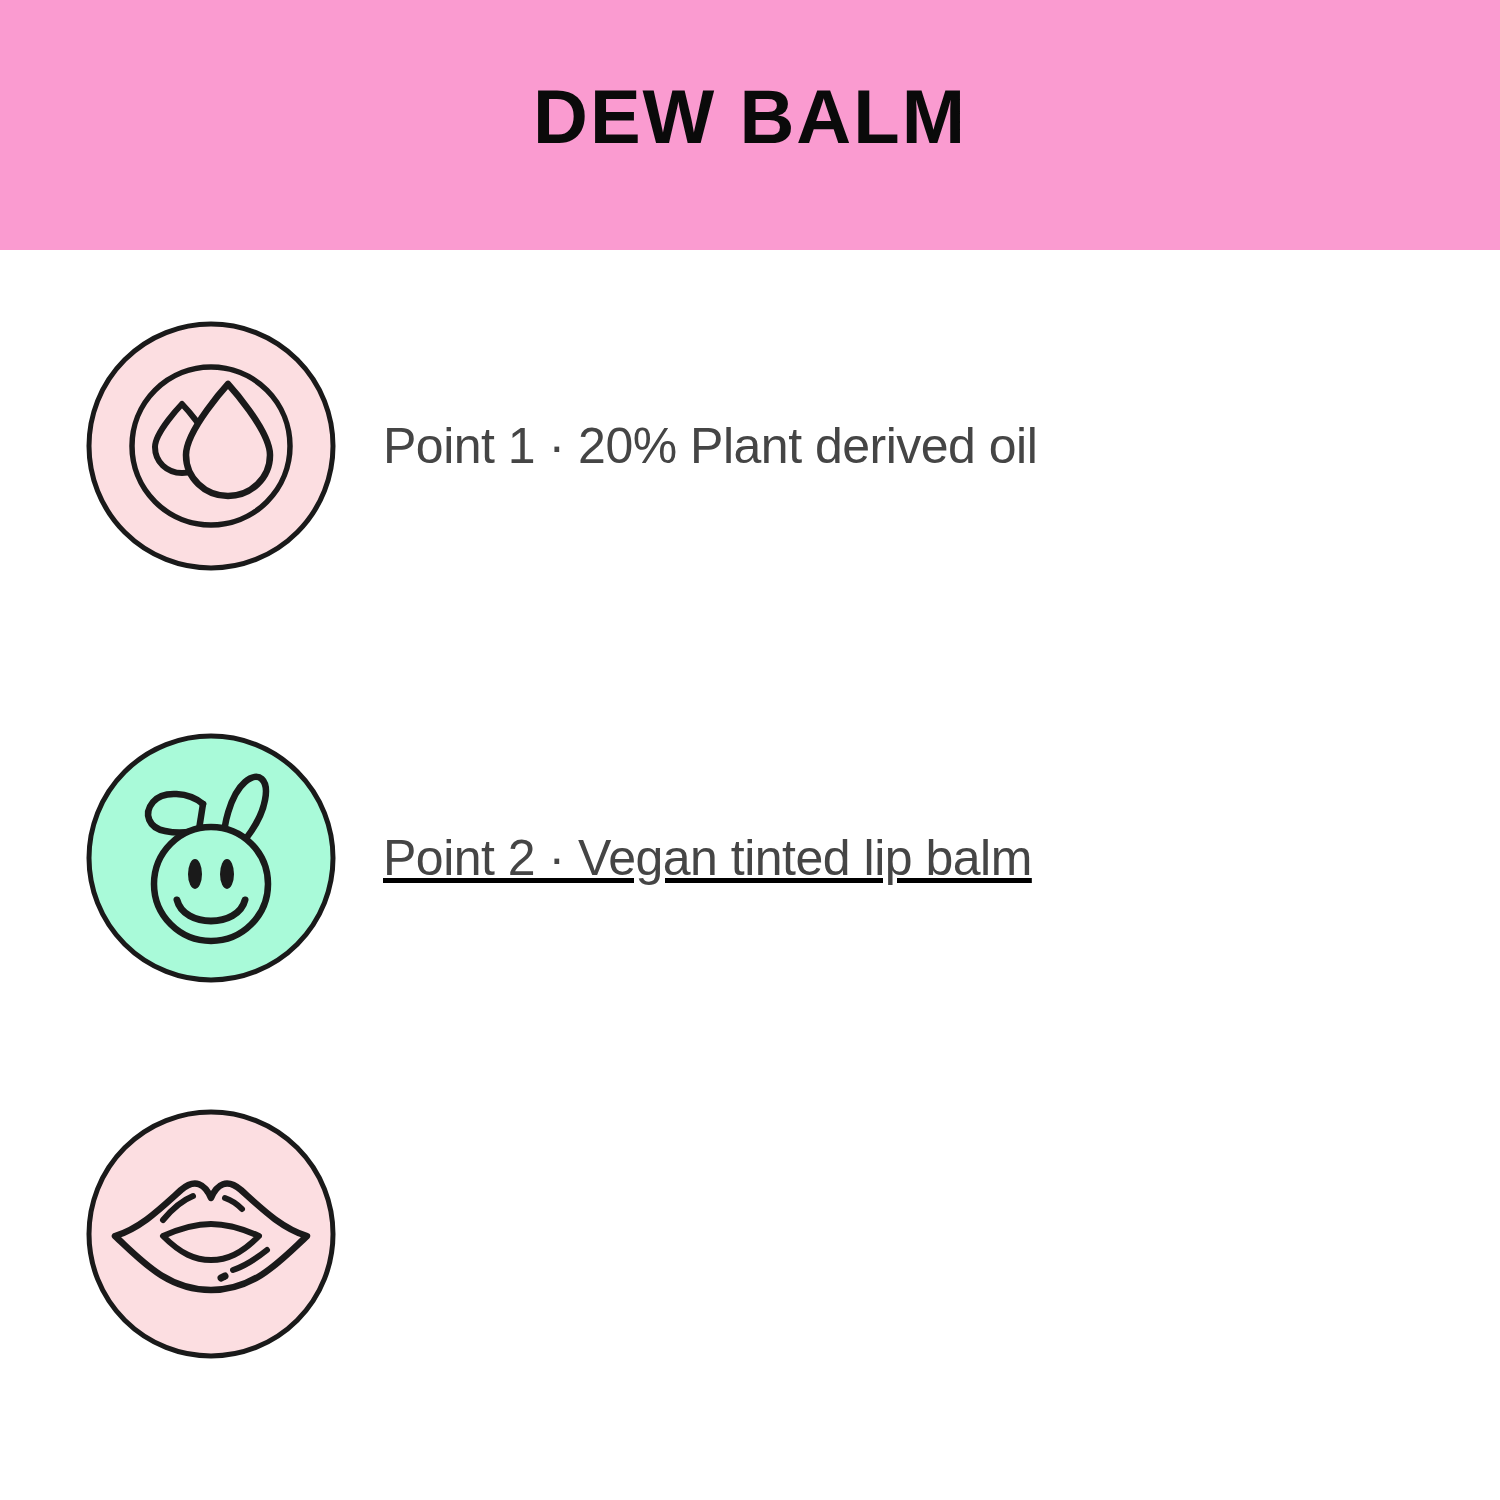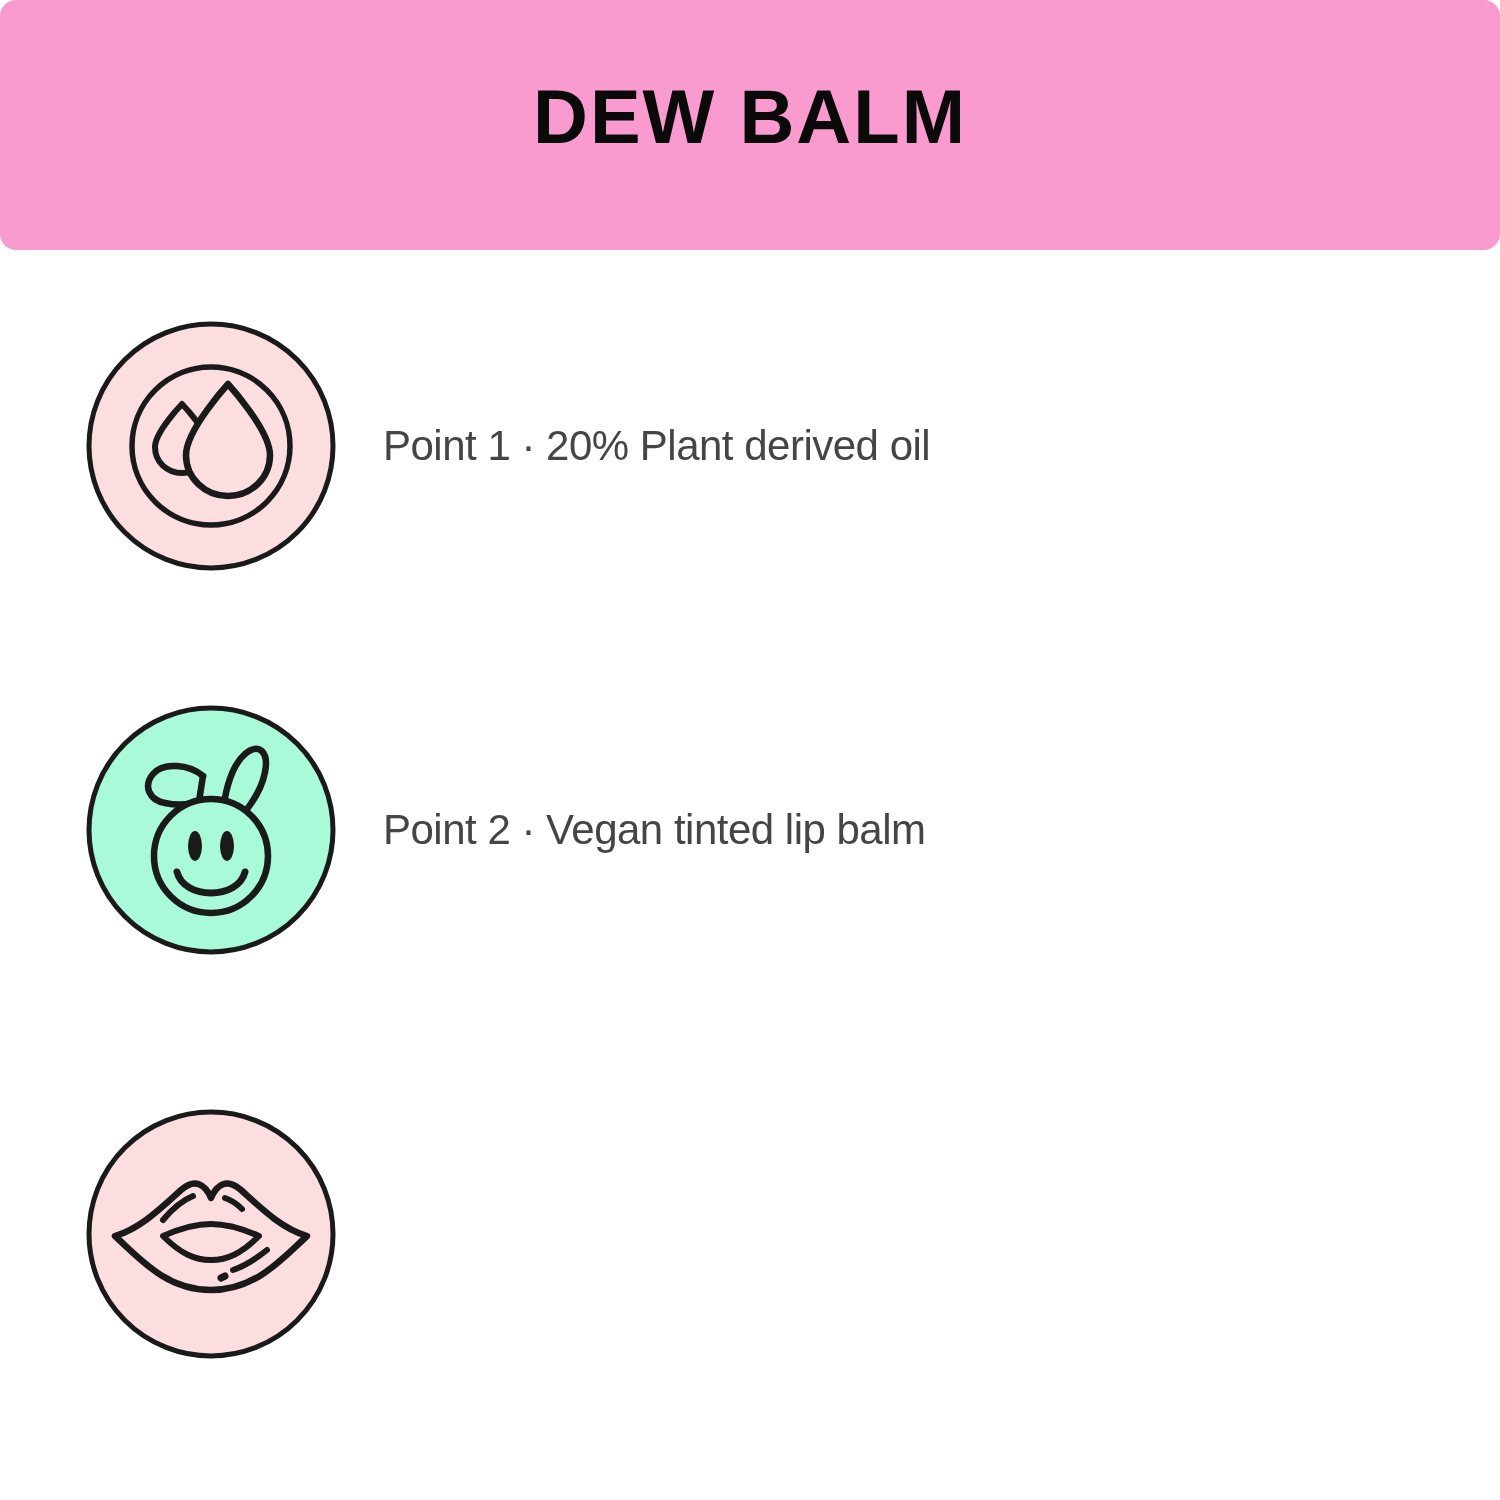--- a/index.html
+++ b/index.html
@@ -26,21 +26,20 @@
   .header-band {
     position: absolute;
     left: 0;
     top: 0;
     width: 1500px;
     height: 250px;
     background: #fa9bd0;
     display: flex;
     align-items: center;
     justify-content: center;
-    border-radius: 16px;
   }
   .header-title {
     font-family: "Liberation Sans", sans-serif;
     font-size: 76px;
     font-weight: bold;
     letter-spacing: 2px;
     color: #0a0a0a;
     line-height: 1;
     margin: 0;
     transform: translateY(-8px);
@@ -58,41 +57,41 @@
 
   .point-row {
     position: absolute;
     left: 0;
     width: 1500px;
     height: 252px;
     display: flex;
     align-items: center;
   }
   .point-row.row-1 { top: 70px; }
-  .point-row.row-2 { top: 454px; }
+  .point-row.row-2 { top: 482px; text-decoration: underline; }
   .point-row.row-3 { top: 858px; }
 
   .point-icon {
     position: relative;
     flex: 0 0 auto;
     margin-left: 85px;
     width: 252px;
     height: 252px;
   }
   .point-icon svg {
     display: block;
     width: 252px;
     height: 252px;
   }
 
   .point-label {
     flex: 0 0 auto;
     margin-left: 46px;
     font-family: "Liberation Sans", sans-serif;
-    font-size: 42px;
+    font-size: 50px;
     font-weight: normal;
     color: #454545;
     letter-spacing: -0.5px;
     line-height: 1.1;
     white-space: nowrap;
   }
 </style>
 </head>
 <body>
 

